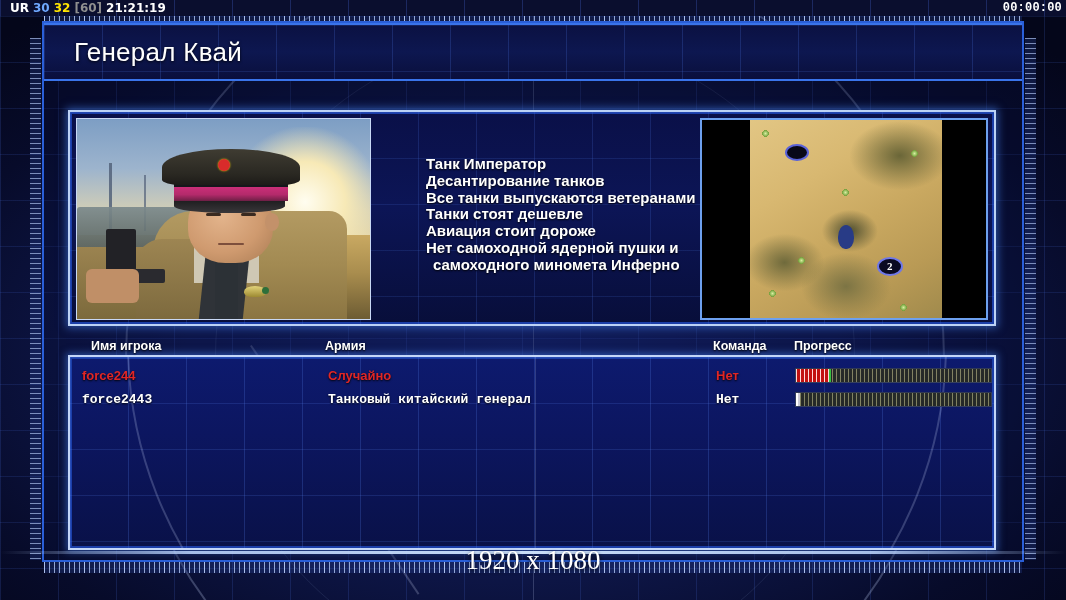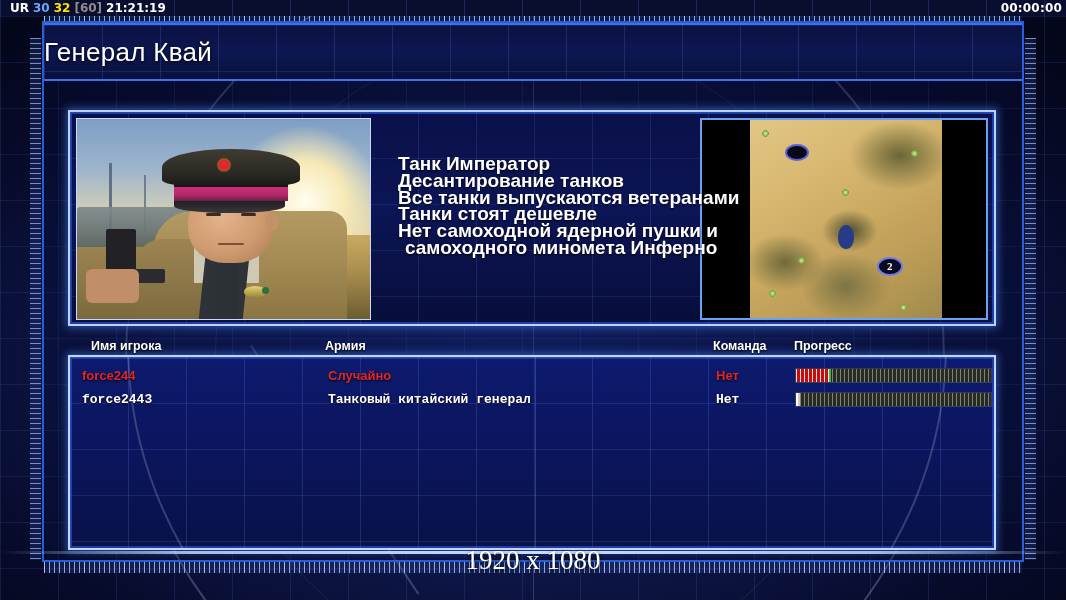--- a/index.html
+++ b/index.html
@@ -27,20 +27,21 @@
   }
   #statusbar .sbleft{ position:relative; padding-left:10px; white-space:nowrap; z-index:2;}
   #statusbar .sbleft span{ margin-right:4px; }
   .c-white{ color:#ffffff; }
   .c-blue{ color:#6fa8ff; }
   .c-yellow{ color:#ffe400; }
   .c-grey{ color:#8f8f8f; }
   #statusbar .sbright{
     position:absolute; right:4px; top:1px; color:#fff; z-index:2;
     letter-spacing:.2px;
+    font-family:Liberation Mono, monospace;
   }
 
   
   #bg{
     position:absolute; left:0; top:16px; width:1066px; height:584px;
     background:
       radial-gradient(ellipse 780px 420px at 48% 58%, #16246e 0%, #101a52 42%, #070b2a 78%, #04061a 100%);
     overflow:hidden;
   }
   
@@ -115,21 +116,21 @@
   }
   #titlebar .tgrid{
     position:absolute; inset:0;
     background-image:
       linear-gradient(to right, rgba(70,110,215,.25) 1px, transparent 1px),
       linear-gradient(to bottom, rgba(70,110,215,.20) 1px, transparent 1px);
     background-size:58px 46px;
   }
   #title-text{
     position:relative; z-index:3;
-    color:#ffffff; font-size:26px; 
+    color:#ffffff; font-size:26px; padding-left:30px;
     text-shadow:0 1px 3px rgba(0,0,0,.9);
     letter-spacing:.3px;
   }
 
   
   #infopanel{
     position:absolute; left:68px; top:110px; width:928px; height:216px;
     border:2px solid #bcd2f5;
     box-shadow:0 0 8px 2px rgba(70,130,240,.55), inset 0 0 0 2px #1b3ea8;
     background:linear-gradient(to bottom,#0a1048 0%, #0c1556 45%, #080e3a 100%);
@@ -209,22 +210,22 @@
     background:linear-gradient(to bottom,#9b8350,#7c6a3c); border-radius:0 18px 0 0;}
   .o-hand{ position:absolute; left:3%; bottom:8%; width:18%; height:17%;
     background:#c08f67; border-radius:6px;}
   .o-pistol{ position:absolute; left:10%; bottom:18%; width:10%; height:27%;
     background:#222226; border-radius:2px;}
   .o-pistol2{ position:absolute; left:10%; bottom:18%; width:20%; height:7%;
     background:#2a2a2f; border-radius:2px;}
 
   
   #desc{
-    position:absolute; left:328px; top:44px; width:380px;
-    color:#ffffff; font-size:19px; line-height:16.8px; font-weight:bold;
+    position:absolute; left:356px; top:44px; width:380px;
+    color:#ffffff; font-size:15px; line-height:16.8px; font-weight:bold;
     text-shadow:0 1px 2px rgba(0,0,0,.95);
     z-index:4;
   }
   #desc .dline{ white-space:nowrap; }
   #desc .dline.ind{ padding-left:7px; }
 
   
   #minimap{
     position:absolute; right:6px; top:6px; width:288px; height:202px;
     border:2px solid #6da0ef;
@@ -420,20 +421,21 @@
     <div class="o-pistol"></div>
     <div class="o-pistol2"></div>
     <div class="o-hand"></div>
   </div>
 
   <div id="desc">
     <div class="dline">Танк Император</div>
     <div class="dline">Десантирование танков</div>
     <div class="dline">Все танки выпускаются ветеранами</div>
     <div class="dline">Танки стоят дешевле</div>
+    <div class="dline">Авиация стоит дороже</div>
     <div class="dline">Нет самоходной ядерной пушки и</div>
     <div class="dline ind">самоходного миномета Инферно</div>
   </div>
 
   <div id="minimap">
     <div class="mapimg">
       <div class="lake"></div>
       <div class="oval-dark"></div>
       <div class="sup" style="left:6%;  top:5%;"></div>
       <div class="sup" style="left:84%; top:15%;"></div>

